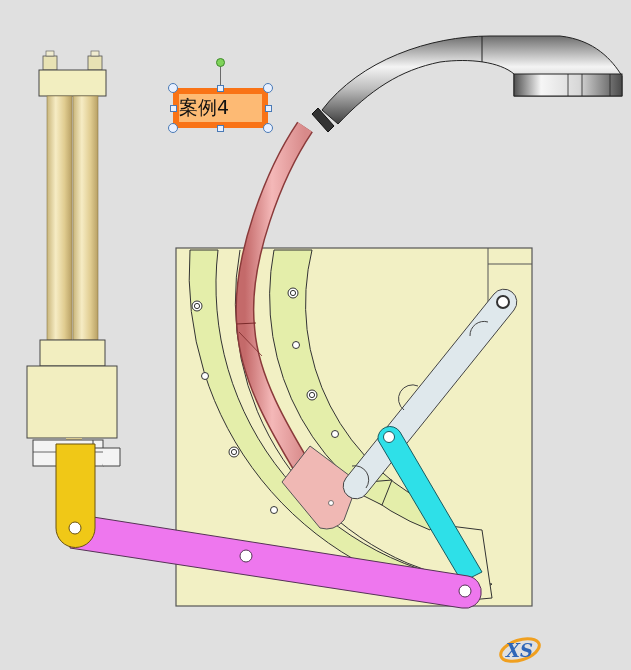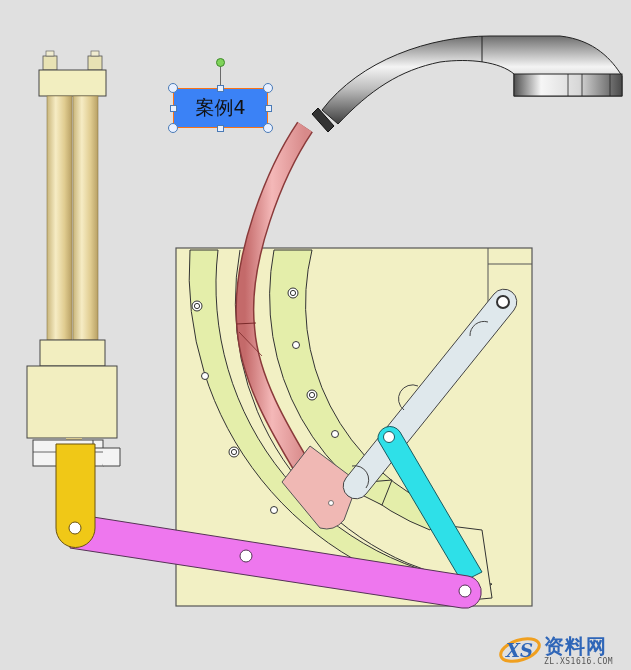--- a/index.html
+++ b/index.html
@@ -1,18 +1,18 @@
 <!DOCTYPE html>
 <html><head>
 <meta charset="utf-8">
 <style>
   html, body { margin: 0; padding: 0; }
   body { width: 631px; height: 670px; background: #e0e0e0; overflow: hidden; position: relative; font-family: "DejaVu Sans", sans-serif; }
   #stage { position: absolute; left: 0; top: 0; width: 631px; height: 670px; }
-  .label-box { position: absolute; left: 173px; top: 88px; width: 95px; height: 40px; background: #3b82f6; border: 1px solid #f97316; box-sizing: border-box; display: flex; align-items: center; justify-content: center; font-size: 19px; color: #111; font-family: "DejaVu Sans", sans-serif; }
+  .label-box { position: absolute; left: 173px; top: 88px; width: 95px; height: 40px; background: #fdba74; border: 6px solid #f97316; box-sizing: border-box; display: flex; align-items: center; justify-content: flex-start; font-size: 19px; color: #111; font-family: "DejaVu Sans", sans-serif; }
   .handle { position: absolute; width: 7px; height: 7px; border: 1px solid #4a7ab5; background: #e8f0ff; box-sizing: border-box; }
   .handle.round { border-radius: 50%; width: 10px; height: 10px; }
   .rot { position: absolute; left: 216px; top: 58px; width: 9px; height: 9px; border-radius: 50%; background: #7fd35a; border: 1px solid #3f8a2a; box-sizing: border-box; }
   .rot-line { position: absolute; left: 220px; top: 66px; width: 1px; height: 20px; background: #6a6a6a; }
   .watermark { position: absolute; left: 498px; top: 624px; width: 128px; height: 42px; display: flex; align-items: flex-end; }
   .wm-logo { width: 44px; height: 34px; position: relative; }
   .wm-text { display: flex; flex-direction: column; margin-left: 2px; }
   .wm-title { font-size: 20px; font-weight: bold; color: #2f66b8; letter-spacing: 1px; line-height: 22px; }
   .wm-url { font-size: 8px; color: #555; font-family: "DejaVu Sans Mono", monospace; letter-spacing: 0.5px; }
 </style>
@@ -163,17 +163,13 @@
 <div class="handle" style="left:217px;top:125px;"></div>
 <div class="handle round" style="left:263px;top:123px;"></div>
 
 <div class="watermark">
   <div class="wm-logo">
     <svg width="44" height="34" viewBox="0 0 44 34">
       <ellipse cx="22" cy="18" rx="20" ry="10" fill="none" stroke="#f0a020" stroke-width="3" transform="rotate(-18 22 18)"></ellipse>
       <text x="8" y="25" font-size="18" font-style="italic" font-weight="bold" fill="#2f66b8" font-family="DejaVu Serif, serif">XS</text>
     </svg>
   </div>
-  <div class="wm-text">
-    <span class="wm-title">资料网</span>
-    <span class="wm-url">ZL.XS1616.COM</span>
-  </div>
 </div>
 
 </body></html>

